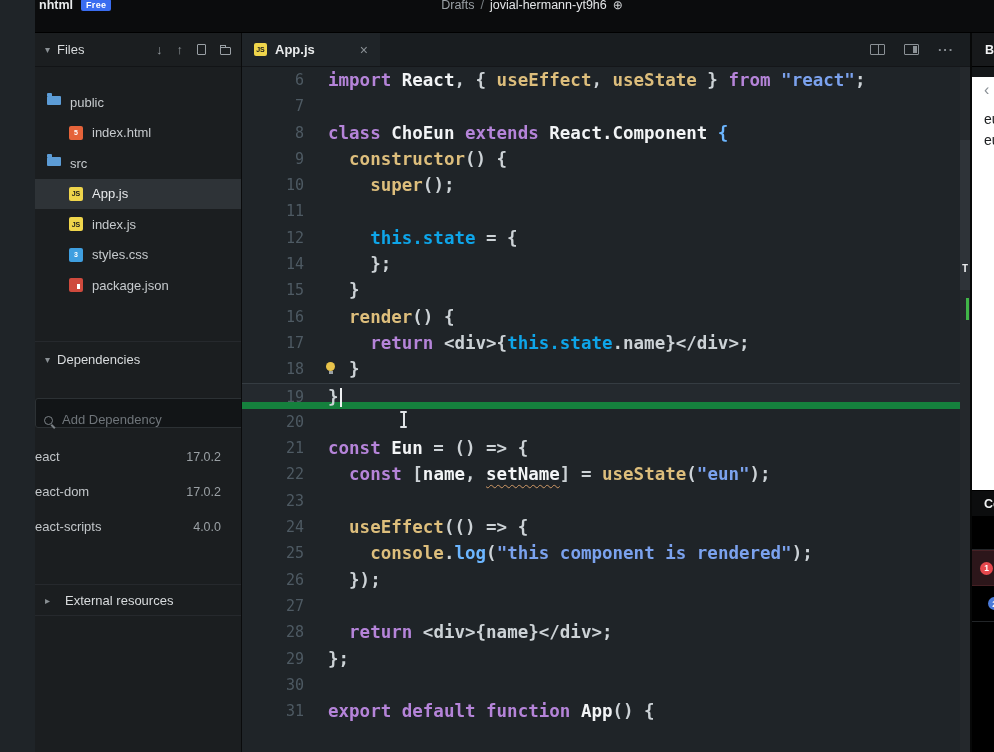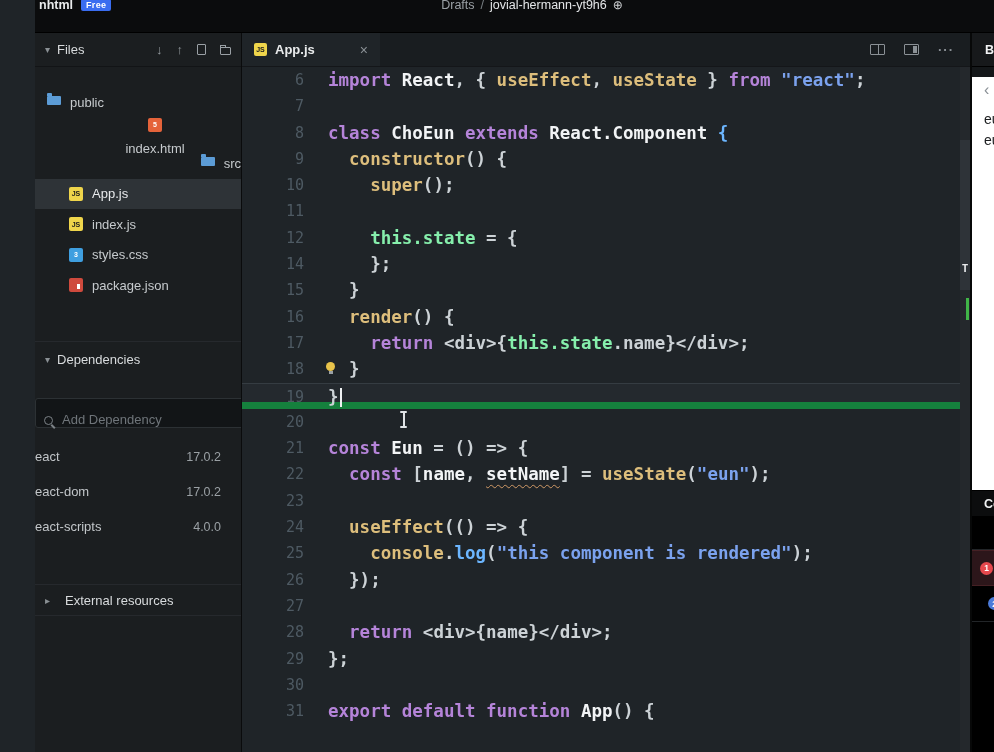--- a/index.html
+++ b/index.html
@@ -91,21 +91,21 @@
           font-family:"DejaVu Sans Mono", monospace; font-size:17.5px; font-weight:700; }
   .code-row { display:flex; height:26.3px; line-height:26.3px; position:relative; }
   .code-row.active { background:#24292e; border-top:1px solid #353c42; border-bottom:7px solid #15803d; }
   .gutter { flex:0 0 62px; width:62px; text-align:right; color:#4e5a63; font-size:15px; font-weight:400; }
   .code-text { white-space:pre; padding-left:24px; color:#ccd2d6; }
 
   .tok-kw { color:#b584d9; }
   .tok-id { color:#f2f4f6; }
   .tok-fn { color:#ddbe7c; }
   .tok-str { color:#7ba2ee; }
-  .tok-or { color:#86efac; }
+  .tok-or { color:#0ea5e9; }
   .tok-pb { color:#6cb6ff; }
   .tok-pl { color:#ccd2d6; }
   .tok-sq { text-decoration:underline wavy #d19a66; text-decoration-thickness:1px; text-underline-offset:4px; }
 
   .caret { display:inline-block; width:2px; height:19px; background:#eef1f3; vertical-align:middle; margin-left:1px; }
   .bulb { position:absolute; left:84px; top:6px; width:9px; height:9px; background:#e8c34a; border-radius:50%; }
   .bulb::after { content:''; position:absolute; left:2.5px; top:9px; width:4px; height:3px; background:#9aa0a4; }
 
   .mouse-ibeam { position:absolute; left:157px; top:378px; width:9px; height:17px;
                  background:linear-gradient(#dfe3e6,#dfe3e6) center/2px 100% no-repeat; z-index:5; }
@@ -176,25 +176,25 @@
           <span class="icn-file"></span>
           <span class="icn-folder"></span>
         </span>
       </div>
 
       <div class="tree">
           <div class="tree-row" style="padding-left: 12px;">
             <span class="ficon ficon-folder"></span>
             <span class="tree-label">public</span>
           </div>
-          <div class="tree-row" style="padding-left: 34px; flex-direction: column;">
+          <div class="tree-row" style="padding-left: 34px;">
             <span class="ficon ficon-html">5</span>
             <span class="tree-label">index.html</span>
           </div>
-          <div class="tree-row" style="padding-left: 12px; justify-content: flex-end;">
+          <div class="tree-row" style="padding-left: 12px;">
             <span class="ficon ficon-folder"></span>
             <span class="tree-label">src</span>
           </div>
           <div class="tree-row selected" style="padding-left: 34px;">
             <span class="ficon ficon-js">JS</span>
             <span class="tree-label">App.js</span>
           </div>
           <div class="tree-row" style="padding-left: 34px;">
             <span class="ficon ficon-js">JS</span>
             <span class="tree-label">index.js</span>

